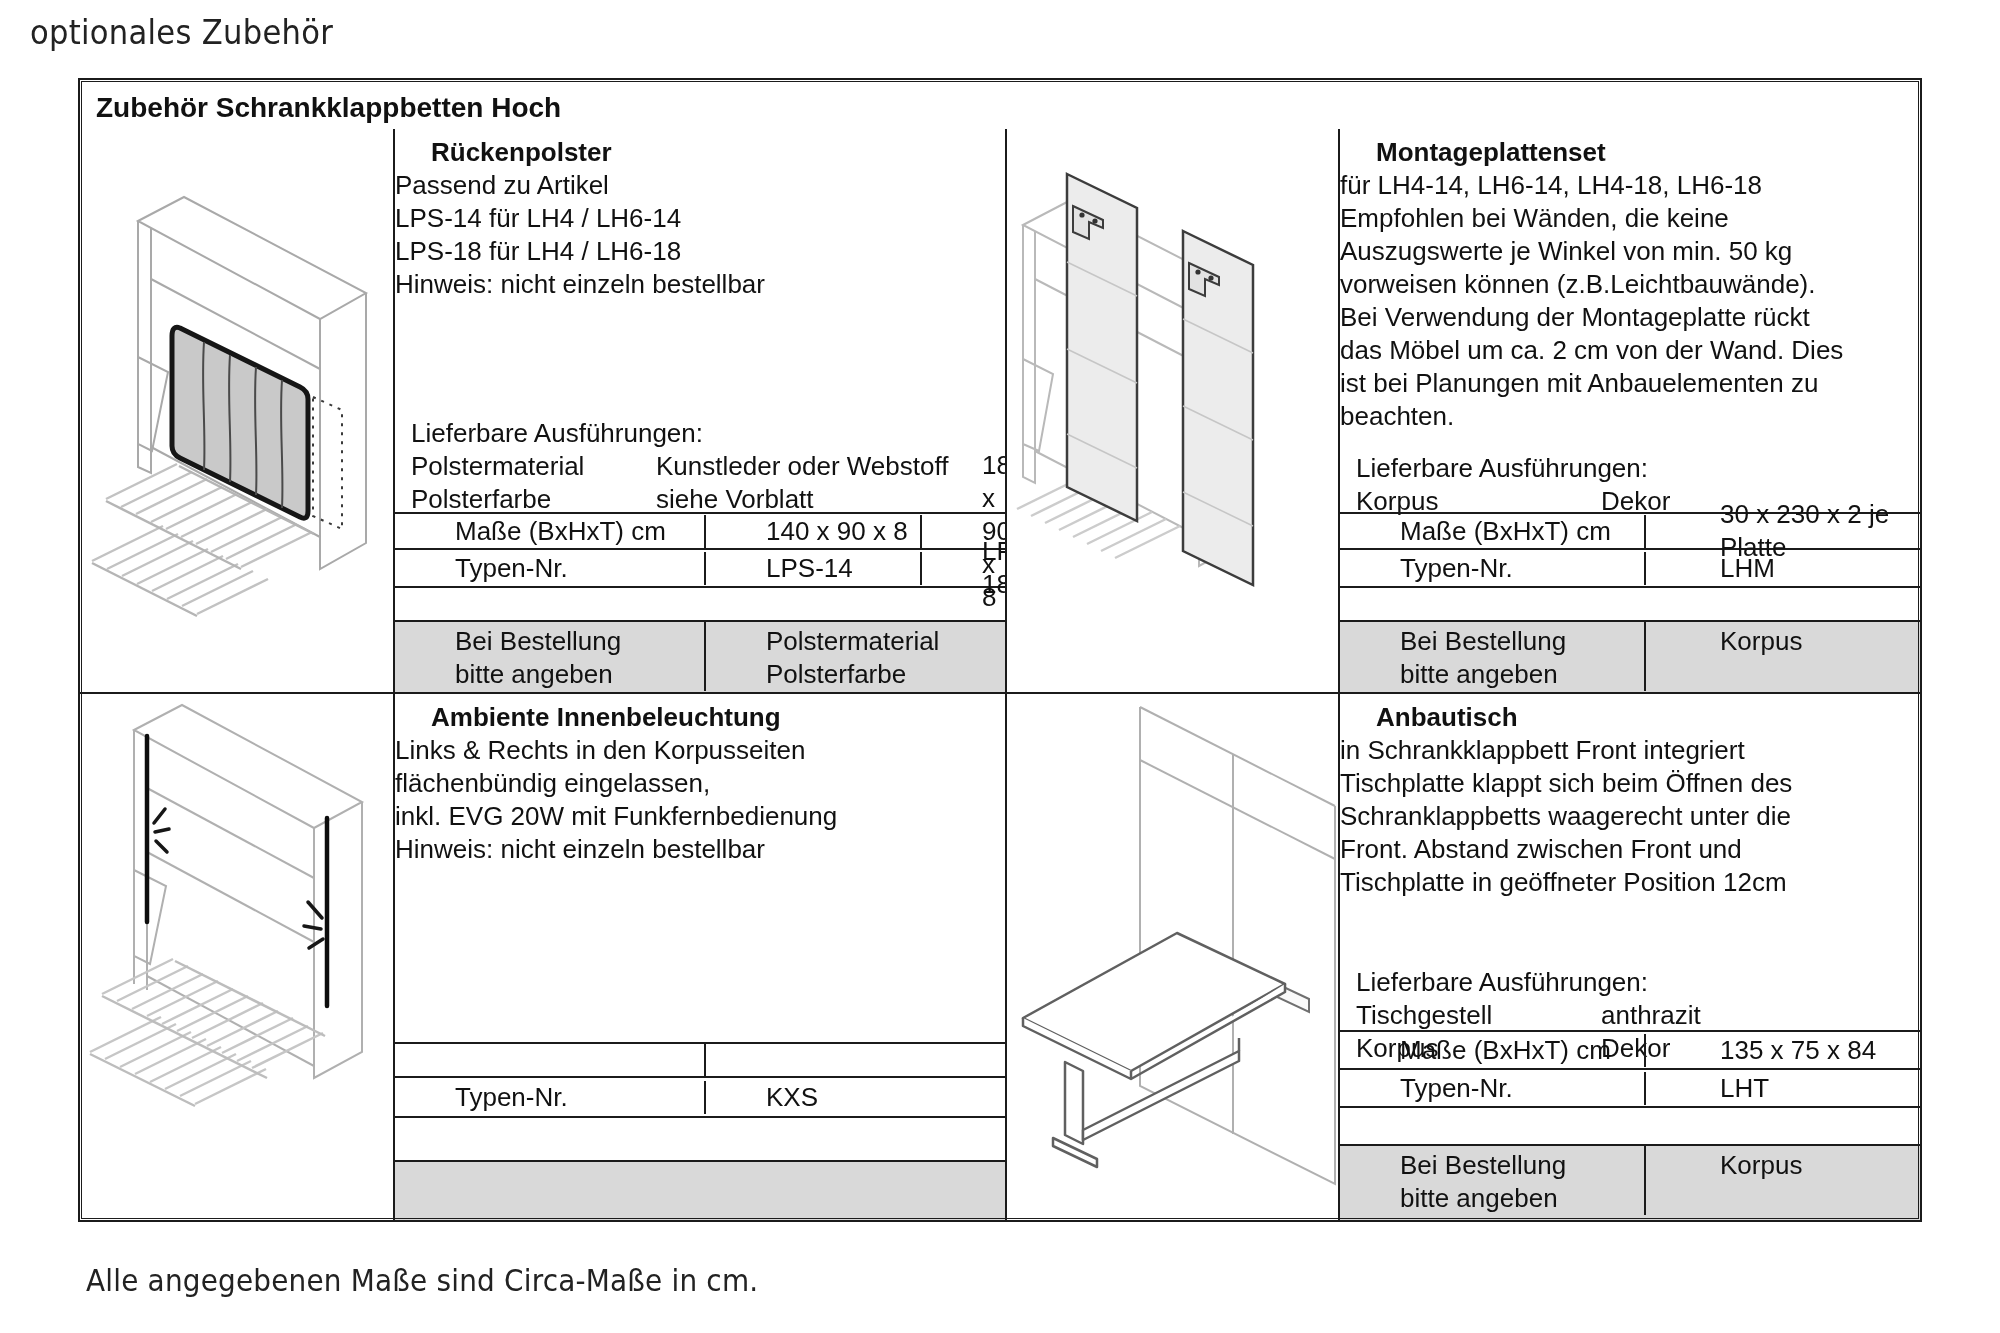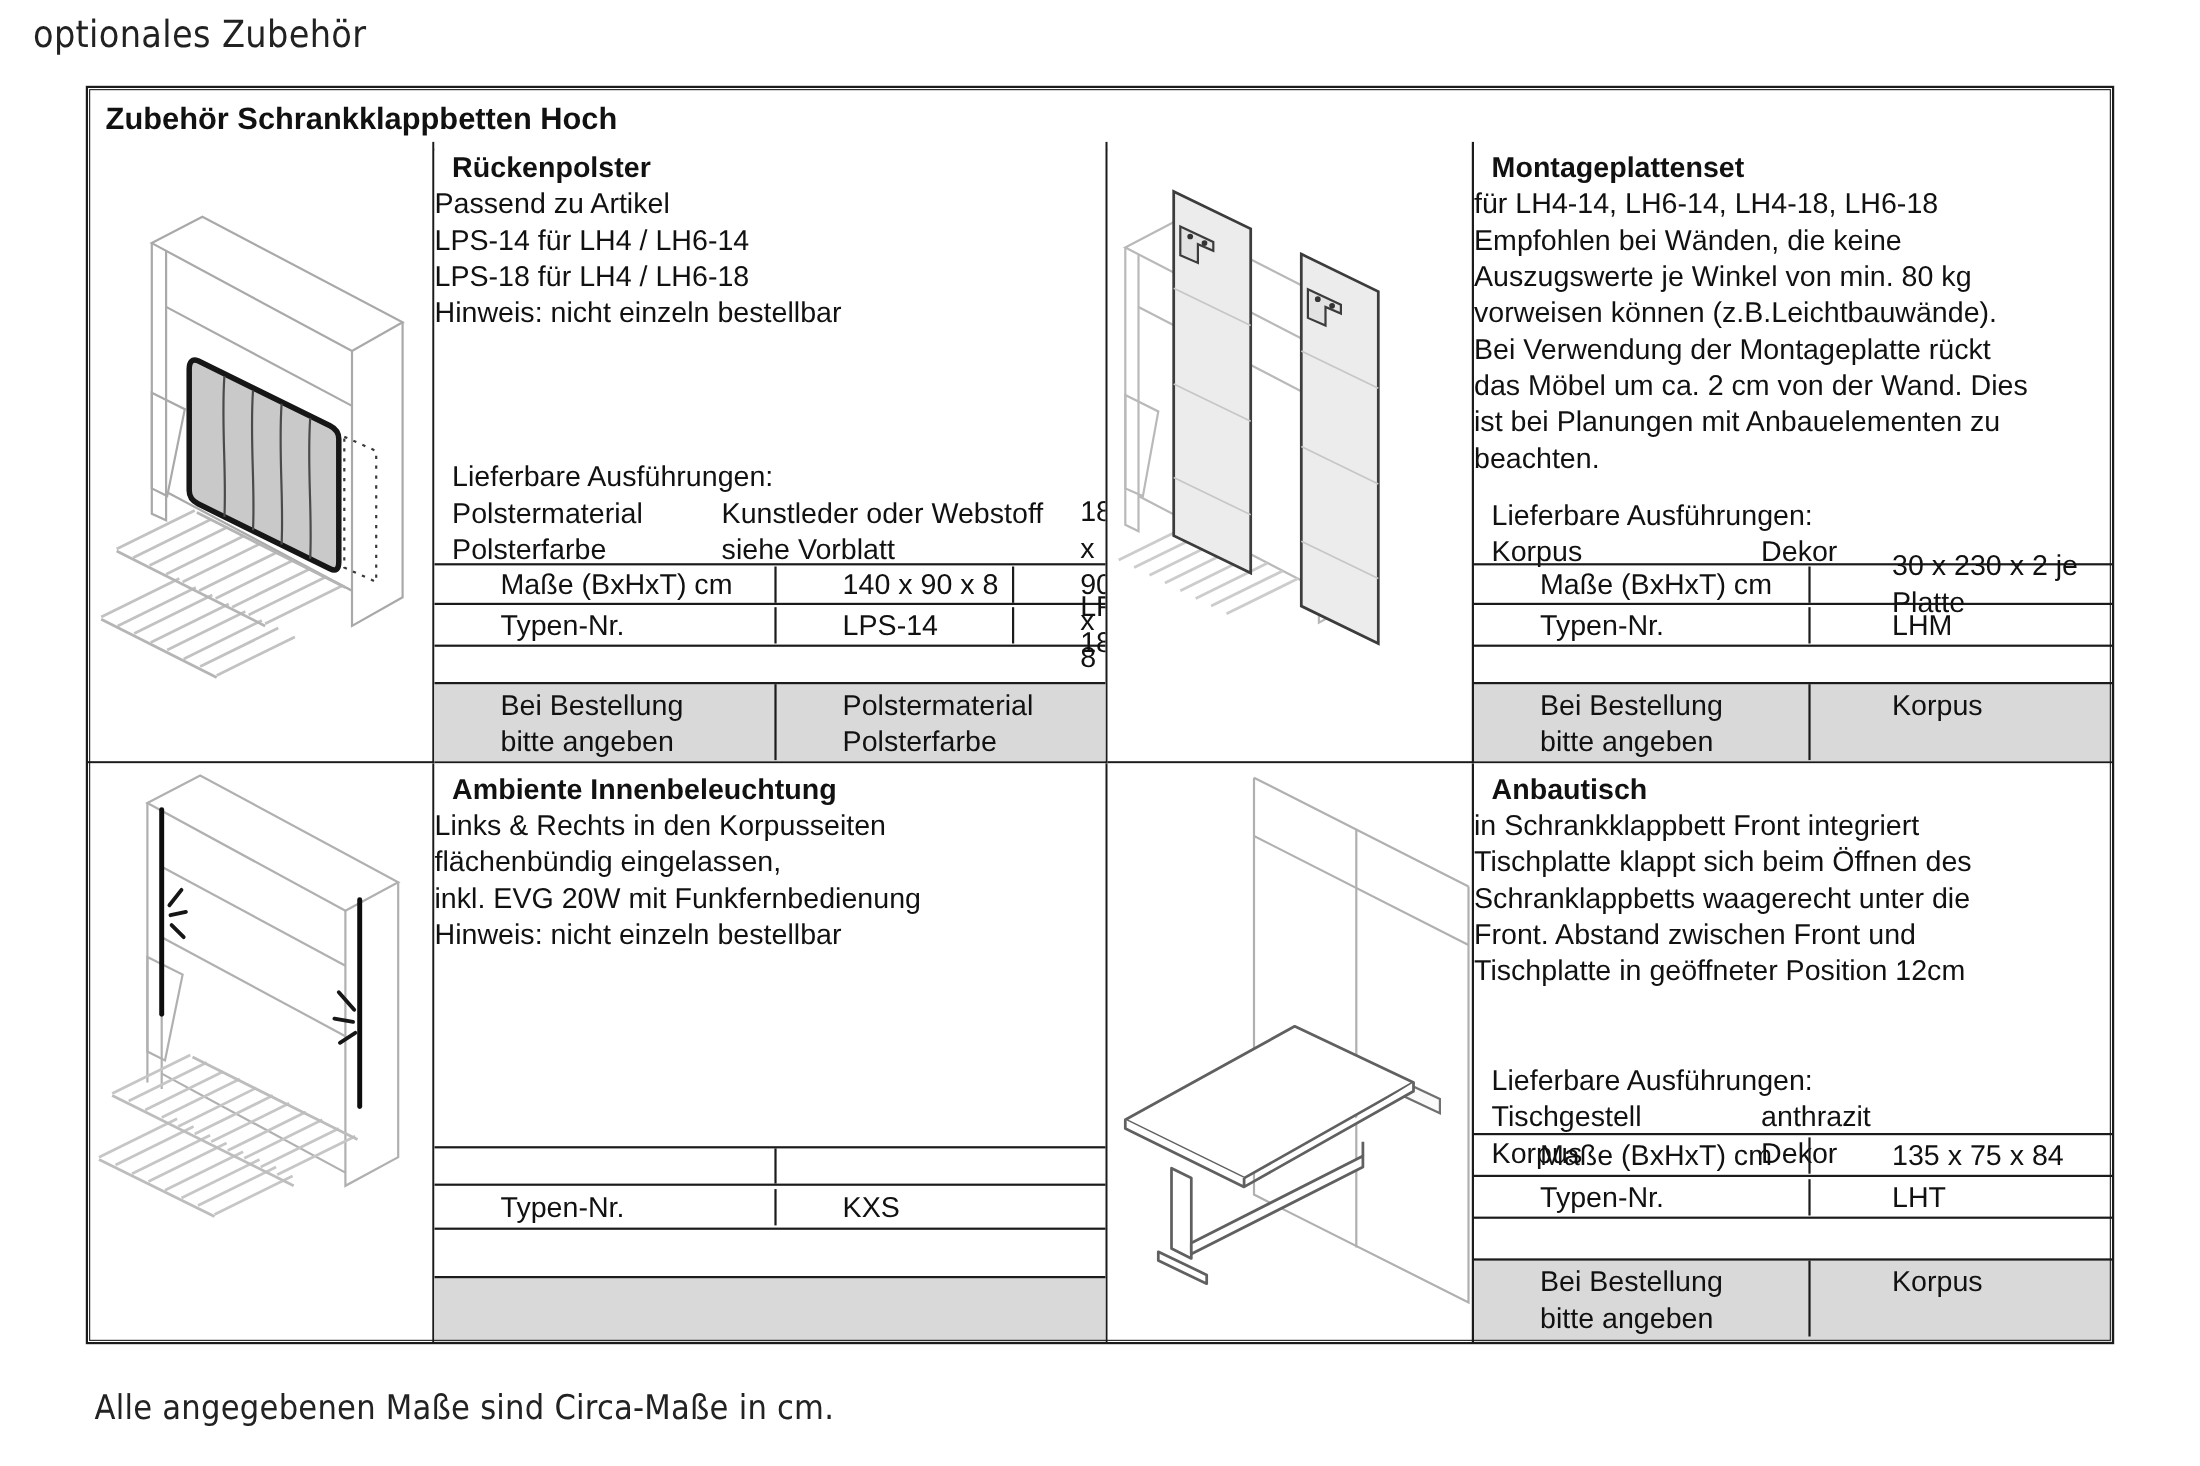--- a/index.html
+++ b/index.html
@@ -23,21 +23,21 @@
   .table-header{height:57px;border-bottom:2px solid #1b1b1b;box-sizing:border-box;
                 display:flex;align-items:center;padding-left:16px;
                 font-size:28px;font-weight:bold;}
   .grid{position:absolute;top:49px;left:0;right:0;bottom:0;display:grid;
         grid-template-columns:315px 612px 333px 1fr;grid-template-rows:565px 1fr;}
   .cell{box-sizing:border-box;position:relative;background:#fff;}
   .b-r{border-right:2px solid #1b1b1b;}
   .b-b{border-bottom:2px solid #1b1b1b;}
 
   .tcell{font-size:26px;line-height:33px;}
-  .p-title{font-weight:bold;padding:7px 0 0 16px;}
+  .p-title{font-weight:bold;padding:7px 0 0 16px;margin-left:20px;}
   .p-desc{padding-left:0;}
   .lieferbar{position:absolute;left:16px;right:10px;}
   .lf-row .lf-label{display:inline-block;width:245px;}
 
   
   .spec{position:absolute;left:0;right:0;bottom:0;display:flex;flex-direction:column;}
   .sr{display:flex;box-sizing:border-box;}
   .sr-dim{height:38px;border-top:2px solid #1b1b1b;border-bottom:2px solid #1b1b1b;align-items:center;}
   .sr-type{height:38px;border-bottom:2px solid #1b1b1b;align-items:center;}
   .sr-empty{height:36px;border-top:2px solid #1b1b1b;border-bottom:2px solid #1b1b1b;}
@@ -195,21 +195,21 @@
               <circle cx="204" cy="149" r="2.6" fill="#333"></circle>
           </g>
         </svg>
       </div>
 
       <div class="cell tcell b-b">
         <div class="p-title">Montageplattenset</div>
         <div class="p-desc">
           <div>für LH4-14, LH6-14, LH4-18, LH6-18</div>
           <div>Empfohlen bei Wänden, die keine</div>
-          <div>Auszugswerte je Winkel von min. 80 kg</div>
+          <div>Auszugswerte je Winkel von min. 50 kg</div>
           <div>vorweisen können (z.B.Leichtbauwände).</div>
           <div>Bei Verwendung der Montageplatte rückt</div>
           <div>das Möbel um ca. 2 cm von der Wand. Dies</div>
           <div>ist bei Planungen mit Anbauelementen zu</div>
           <div>beachten.</div>
         </div>
         <div class="lieferbar" style="top:323px">
           <div>Lieferbare Ausführungen:</div>
           <div class="lf-row"><span class="lf-label">Korpus</span><span>Dekor</span></div>
         </div>

